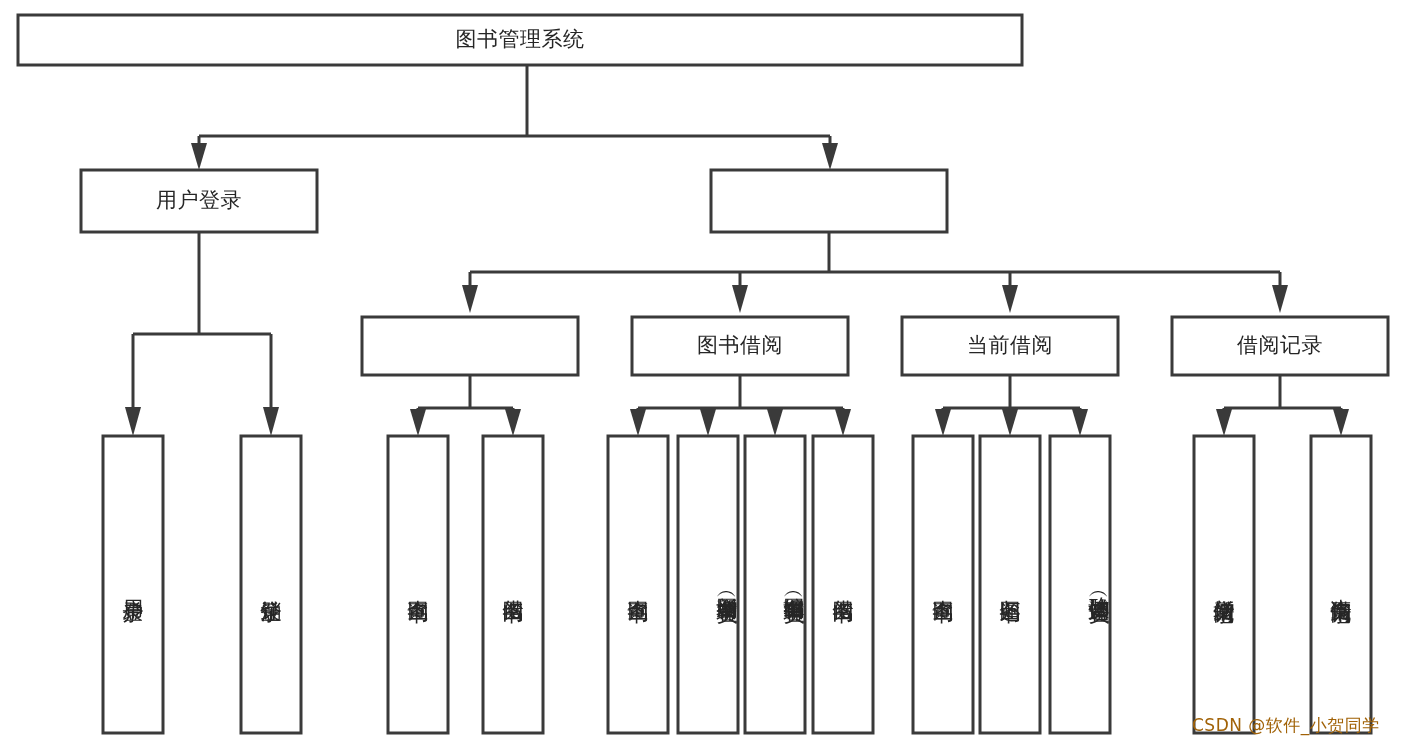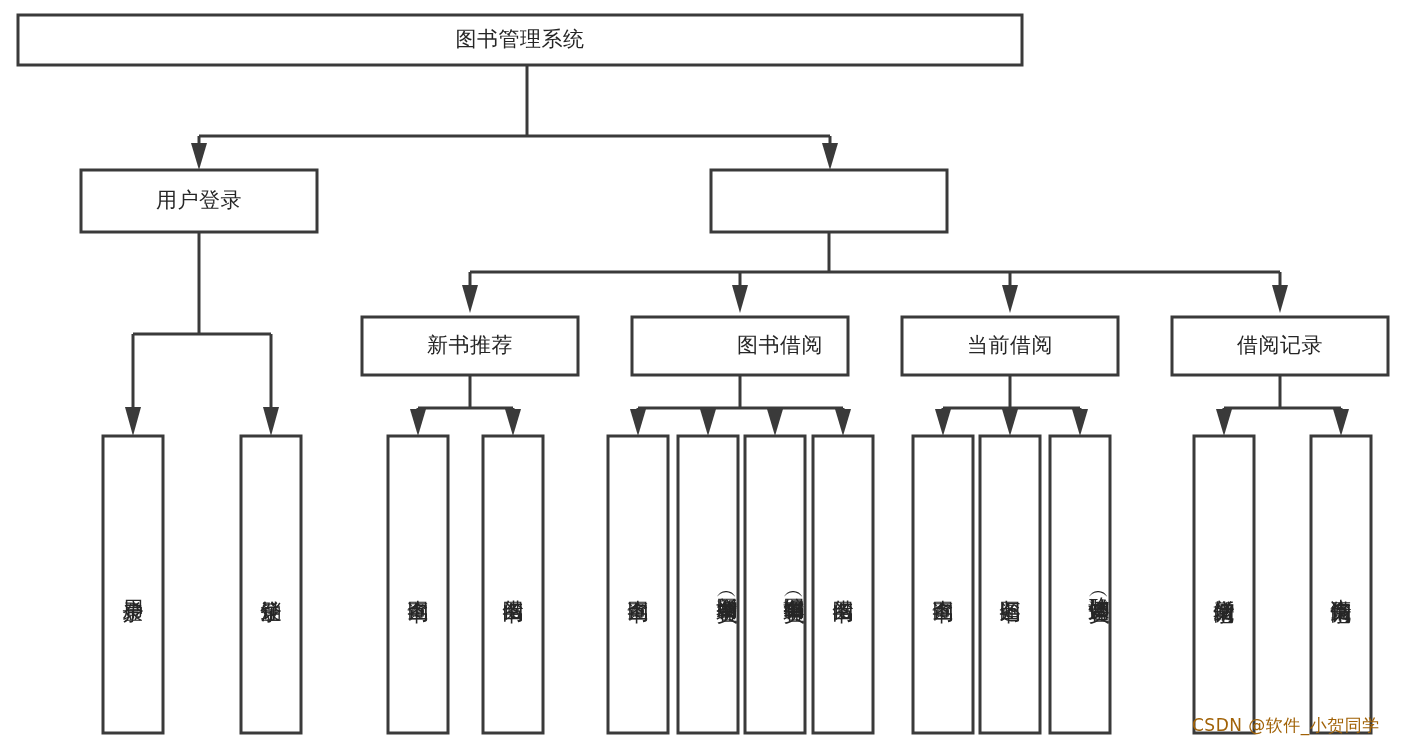--- a/index.html
+++ b/index.html
@@ -172,22 +172,21 @@
 
     <rect class="node-box" x="1194" y="436" width="60" height="297"></rect>
     <rect class="node-box" x="1311" y="436" width="60" height="297"></rect>
 
   </svg>
 
   <div class="node-label-h" style="left:18px; top:15px; width:1004px; height:50px;">图书管理系统</div>
 
   <div class="node-label-h" style="left:81px; top:170px; width:236px; height:62px;">用户登录</div>
 
-  <div class="node-label-h" style="left:362px; top:317px; width:216px; height:58px;">新书推荐</div>
-  <div class="node-label-h" style="left:632px; top:317px; width:216px; height:58px;margin-left:40px;">图书借阅</div>
+  <div class="node-label-h" style="left:632px; top:317px; width:216px; height:58px;">图书借阅</div>
   <div class="node-label-h" style="left:1172px; top:317px; width:216px; height:58px;">借阅记录</div>
   <div class="node-label-h" style="left:902px; top:317px; width:216px; height:58px;">当前借阅</div>
 
   <div class="node-label-v" style="left:103px; top:436px; width:60px; height:297px;">
     <span>用户登录</span>
   </div>
   <div class="node-label-v" style="left:241px; top:436px; width:60px; height:297px;">
     <span>注销登录</span>
   </div>
 

